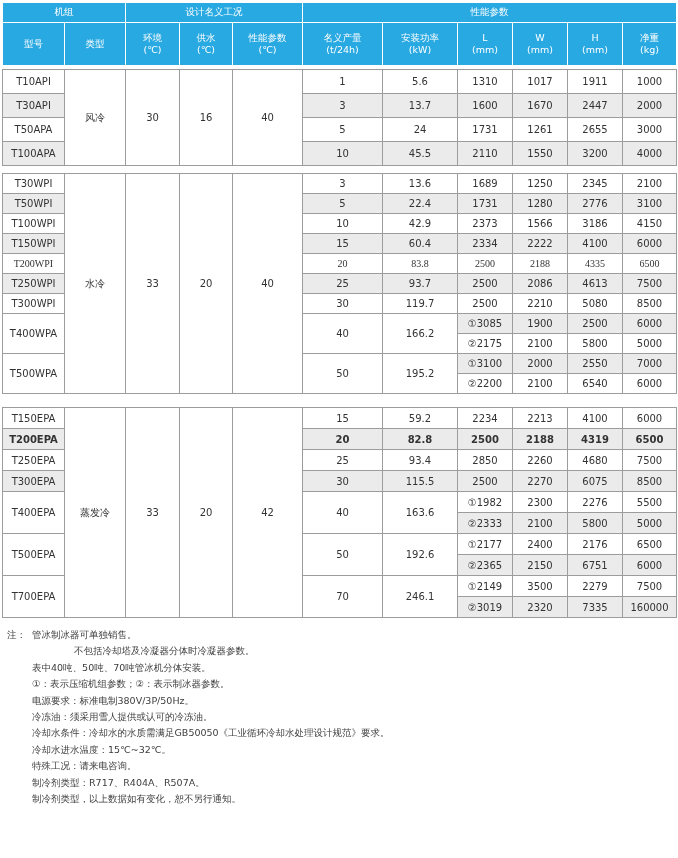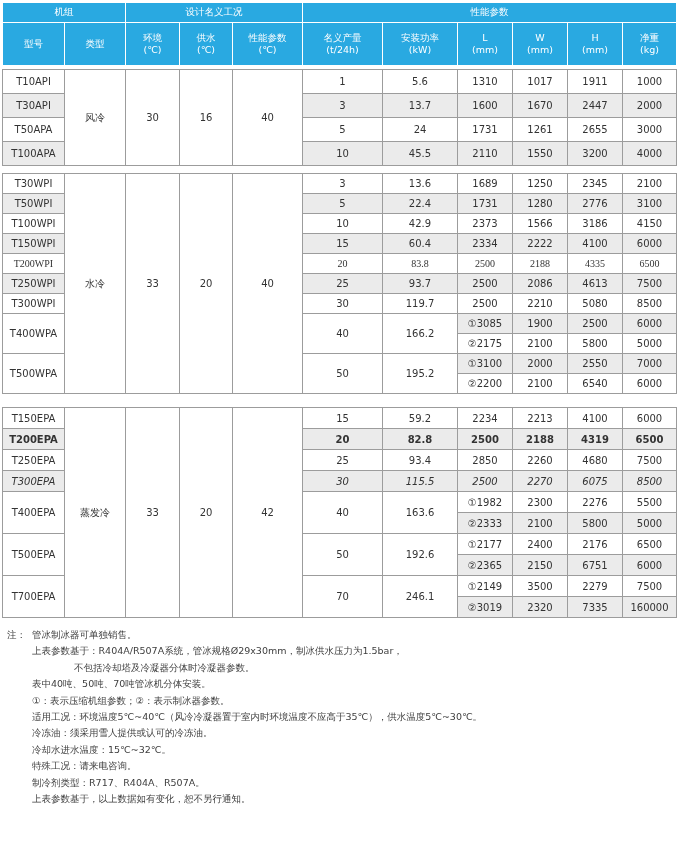--- a/index.html
+++ b/index.html
@@ -316,21 +316,21 @@
           </tr>
           <tr style="height: 21px;">
             <td>T250EPA</td>
             <td>25</td>
             <td>93.4</td>
             <td>2850</td>
             <td>2260</td>
             <td>4680</td>
             <td>7500</td>
           </tr>
-          <tr style="height: 21px; font-style: italic;">
+          <tr style="height: 21px;">
             <td class="g">T300EPA</td>
             <td class="g">30</td>
             <td class="g">115.5</td>
             <td class="g">2500</td>
             <td class="g">2270</td>
             <td class="g">6075</td>
             <td class="g">8500</td>
           </tr>
           <tr style="height: 21px;">
             <td rowspan="2" class="m">T400EPA</td>
@@ -376,25 +376,25 @@
             <td class="g">2320</td>
             <td class="g">7335</td>
             <td class="g">160000</td>
           </tr>
         </tbody>
       </table>
     </div>
 
   <div class="notes">
       <div class="note-line"><span class="note-label">注：</span>管冰制冰器可单独销售。</div>
-      <div class="note-line">上表参数基于：R404A/R507A系统，管冰规格Ø29x30mm，制冰供水压力为1.5bar，</div>
       <div class="note-line indent1">不包括冷却塔及冷凝器分体时冷凝器参数。</div>
       <div class="note-line">表中40吨、50吨、70吨管冰机分体安装。</div>
       <div class="note-line">①：表示压缩机组参数；②：表示制冰器参数。</div>
-      <div class="note-line">适用工况：环境温度5℃~40℃（风冷冷凝器置于室内时环境温度不应高于35℃），供水温度5℃~30℃。</div>
+      <div class="note-line">电源要求：标准电制380V/3P/50Hz。</div>
       <div class="note-line">冷冻油：须采用雪人提供或认可的冷冻油。</div>
+      <div class="note-line">冷却水条件：冷却水的水质需满足GB50050《工业循环冷却水处理设计规范》要求。</div>
       <div class="note-line">冷却水进水温度：15℃~32℃。</div>
       <div class="note-line">特殊工况：请来电咨询。</div>
       <div class="note-line">制冷剂类型：R717、R404A、R507A。</div>
-      <div class="note-line">上表参数基于，以上数据如有变化，恕不另行通知。</div>
+      <div class="note-line">制冷剂类型，以上数据如有变化，恕不另行通知。</div>
     </div>
 
 </div>
 
 </body></html>

